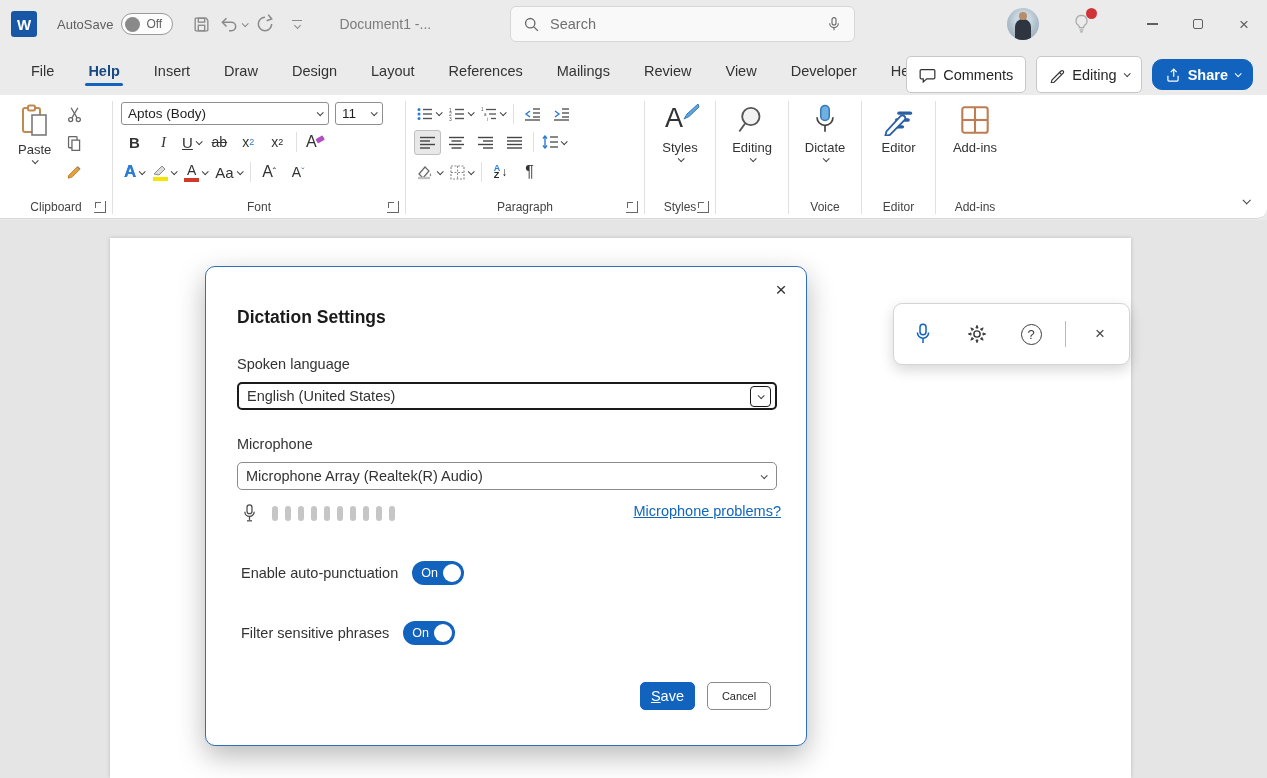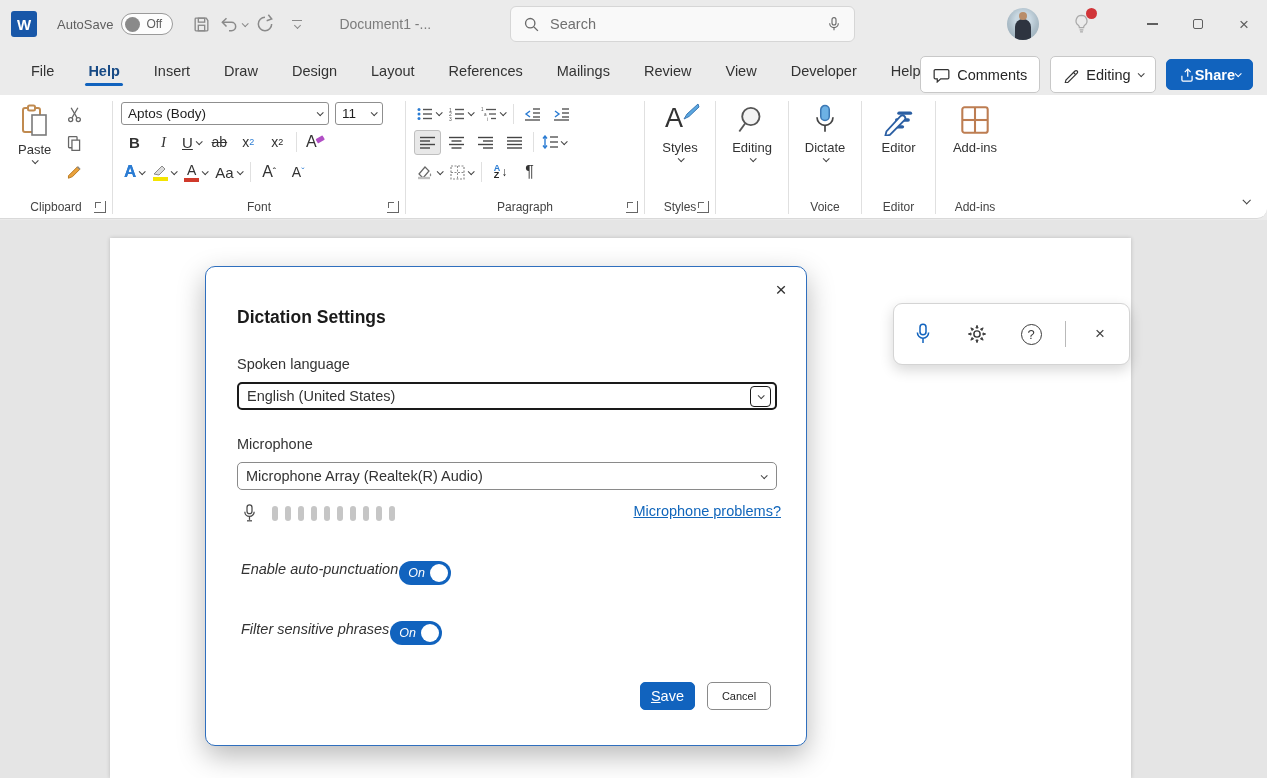--- a/index.html
+++ b/index.html
@@ -36,21 +36,21 @@
   .close-glyph { font-size:17px; line-height:1; }
 
   
   .tabrow { position:absolute; left:0; top:48px; width:1267px; height:47px; background:#ebebeb; display:flex; align-items:center; }
   .tabs { display:flex; align-items:center; margin-left:14px; }
   .tab { padding:12px 17px 13px; font-size:14.5px; color:#333; cursor:default; position:relative; white-space:nowrap; }
   .tab.active { font-weight:bold; color:#174a85; }
   .tab.active::after { content:""; position:absolute; left:14px; right:14px; bottom:6px; height:3px; border-radius:2px; background:#1163be; }
   .tab-actions { position:absolute; right:14px; top:8px; display:flex; align-items:center; gap:10px; }
   .pill-btn { height:37px; background:#fff; border:1px solid #c8c8c8; border-radius:5px; display:flex; align-items:center; gap:7px; padding:0 12px; font-size:14.5px; color:#262626; }
-  .share-btn { height:31px; background:#1163be; border:1px solid #1163be; border-radius:5px; display:flex; align-items:center; padding:0 12px; font-size:14.5px; color:#fff; font-weight:600; }
+  .share-btn { height:31px; background:#1163be; border:1px solid #1163be; border-radius:10px; display:flex; align-items:center; gap:7px; padding:0 12px; font-size:14.5px; color:#fff; font-weight:600; }
   .share-btn .chev { border-color:#fff; }
 
   
   .ribbon { position:absolute; left:0; top:95px; width:1267px; height:124px; background:#fff; border-bottom:1px solid #d9d9d9; border-radius:0 0 10px 0; display:flex; }
   .rgroup { position:relative; height:100%; padding-top:5px; }
   .group-label { position:absolute; bottom:4px; left:0; right:0; text-align:center; font-size:12px; color:#444; }
   .launcher { position:absolute; bottom:5px; right:6px; width:12px; height:12px; border-left:1px solid #666; border-top:1px solid #666; transform:rotate(180deg); }
   .launcher::after { content:""; position:absolute; right:1px; bottom:1px; width:5px; height:5px; border-right:1.4px solid #666; border-bottom:1.4px solid #666; }
   .bigbtn { display:flex; flex-direction:column; align-items:center; gap:2px; padding:4px 6px; border-radius:4px; font-size:13px; color:#333; }
   .bigbtn .blabel { margin-top:2px; white-space:nowrap; }
@@ -80,21 +80,21 @@
   .fld-label { position:absolute; left:31px; font-size:14.5px; color:#333; }
   .select1 { position:absolute; left:31px; top:115px; width:540px; height:28px; border:2px solid #1a1a1a; border-radius:5px; display:flex; align-items:center; padding:0 4px 0 8px; background:#fff; }
   .select1 .sel-text { flex:1; }
   .sel-btn { width:21px; height:21px; border:1px solid #1a1a1a; border-radius:4px; display:flex; align-items:center; justify-content:center; }
   .select2 { position:absolute; left:31px; top:195px; width:540px; height:28px; border:1px solid #8a8a8a; border-radius:5px; display:flex; align-items:center; padding:0 10px 0 8px; background:#fff; }
   .select2 .sel-text { flex:1; }
   .mic-meter { position:absolute; left:36px; top:236px; display:flex; align-items:center; gap:7px; }
   .bars { display:flex; gap:7px; margin-left:8px; }
   .bars span { width:6px; height:15px; border-radius:3px; background:#c6c6c6; }
   .mic-link { position:absolute; right:25px; top:236px; color:#1166bb; text-decoration:underline; font-size:14.5px; }
-  .toggle-row { position:absolute; left:35px; display:flex; gap:1px;font-style:italic; }
+  .toggle-row { position:absolute; left:35px; display:flex; align-items:center; gap:14px; }
   .switch { width:52px; height:24px; background:#1163be; border-radius:12px; display:flex; align-items:center; padding:0 3px 0 9px; }
   .switch .on { color:#fff; font-size:12.5px; flex:1; }
   .switch .knob { width:18px; height:18px; background:#fff; border-radius:50%; }
   .dlg-actions { position:absolute; right:35px; bottom:35px; display:flex; gap:12px; }
   .btn-save { min-width:50px; height:28px; background:#1163be; color:#fff; border:1px solid #1163be; border-radius:5px; font-size:14.5px; display:flex; align-items:center; justify-content:center; padding:0 10px; }
   .btn-save u { text-decoration:underline; }
   .btn-cancel { min-width:64px; height:28px; background:#fff; color:#262626; border:1px solid #8a8a8a; border-radius:5px; font-size:11px; display:flex; align-items:center; justify-content:center; padding:10px 10px; }
 
   
   .float-tb { position:absolute; left:893px; top:303px; width:237px; height:62px; background:#fff; border:1px solid #d4d4d4; border-radius:9px; box-shadow:0 5px 14px rgba(0,0,0,.16); display:flex; align-items:center; justify-content:center; gap:26px; }

